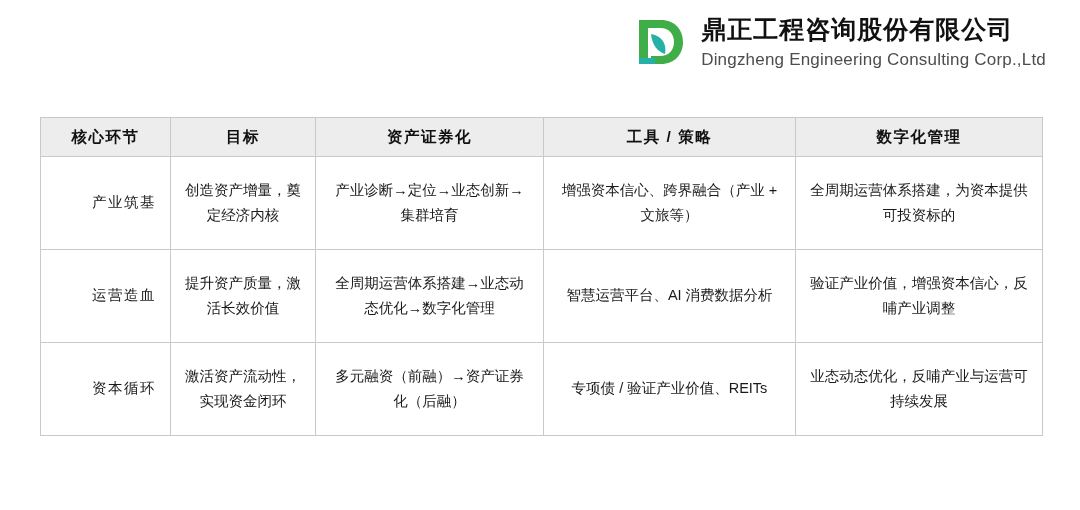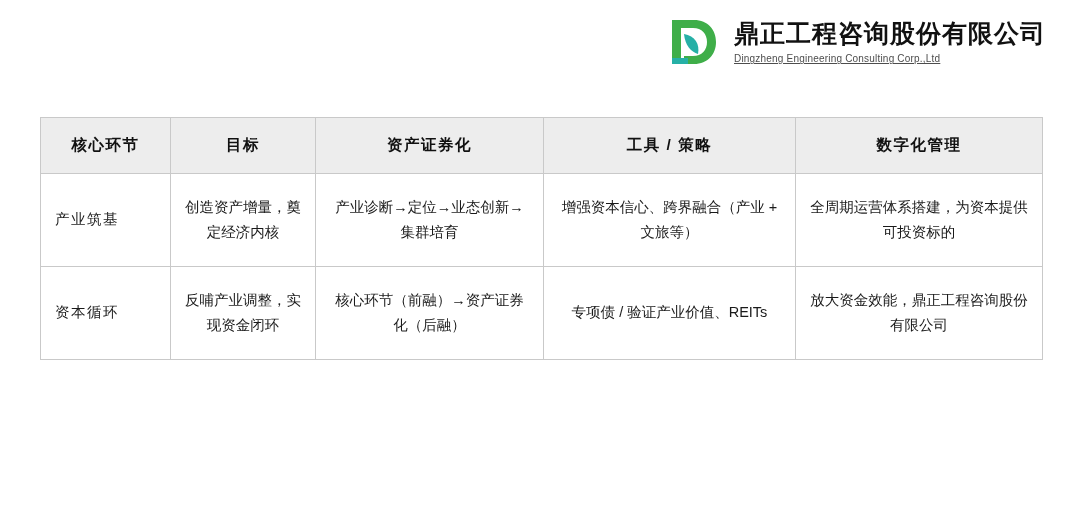--- a/index.html
+++ b/index.html
@@ -43,26 +43,25 @@
     line-height: 1.25;
   }
   .company-cn {
     font-size: 25px;
     font-weight: bold;
     letter-spacing: 1px;
     color: #111111;
     white-space: nowrap;
   }
   .company-en {
-    font-size: 10px;
+    font-size: 17px;
     color: #4d4d4d;
     letter-spacing: 0.2px;
     white-space: nowrap;
     margin-top: 4px;
-    text-decoration: underline;
   }
 
   
   .table-wrap {
     position: absolute;
     top: 117px;
     left: 40px;
     width: 1002px;
   }
   table.matrix {
@@ -71,36 +70,36 @@
     table-layout: fixed;
   }
   table.matrix th,
   table.matrix td {
     border: 1px solid #c9c9c9;
     vertical-align: middle;
     box-sizing: border-box;
   }
   table.matrix thead th {
     background: #ededed;
-    height: 56px;
+    height: 39px;
     font-size: 15.5px;
     font-weight: bold;
     color: #111111;
     text-align: center;
     letter-spacing: 1.5px;
   }
   table.matrix tbody td {
     height: 93px;
     font-size: 14.5px;
     line-height: 1.75;
     color: #1a1a1a;
     padding: 8px 14px;
   }
   td.cell-stage {
-    text-align: left;
+    text-align: right;
     letter-spacing: 1.5px;
   }
   td.cell-body {
     text-align: center;
   }
 
   
   col.c0 { width: 130px; }
   col.c1 { width: 145px; }
   col.c2 { width: 228px; }
@@ -146,23 +145,30 @@
       </thead>
       <tbody>
         <tr>
           <td class="cell-stage">产业筑基</td>
           <td class="cell-body">创造资产增量，奠定经济内核</td>
           <td class="cell-body">产业诊断→定位→业态创新→集群培育</td>
           <td class="cell-body">增强资本信心、跨界融合（产业 + 文旅等）</td>
           <td class="cell-body">全周期运营体系搭建，为资本提供可投资标的</td>
         </tr>
         <tr>
+          <td class="cell-stage">运营造血</td>
+          <td class="cell-body">提升资产质量，激活长效价值</td>
+          <td class="cell-body">全周期运营体系搭建→业态动态优化→数字化管理</td>
+          <td class="cell-body">智慧运营平台、AI 消费数据分析</td>
+          <td class="cell-body">验证产业价值，增强资本信心，反哺产业调整</td>
+        </tr>
+        <tr>
           <td class="cell-stage">资本循环</td>
-          <td class="cell-body">反哺产业调整，实现资金闭环</td>
-          <td class="cell-body">核心环节（前融）→资产证券化（后融）</td>
+          <td class="cell-body">激活资产流动性，实现资金闭环</td>
+          <td class="cell-body">多元融资（前融）→资产证券化（后融）</td>
           <td class="cell-body">专项债 / 验证产业价值、REITs</td>
-          <td class="cell-body">放大资金效能，鼎正工程咨询股份有限公司</td>
+          <td class="cell-body">业态动态优化，反哺产业与运营可持续发展</td>
         </tr>
       </tbody>
     </table>
   </div>
 
 </div>
 
 </body></html>

